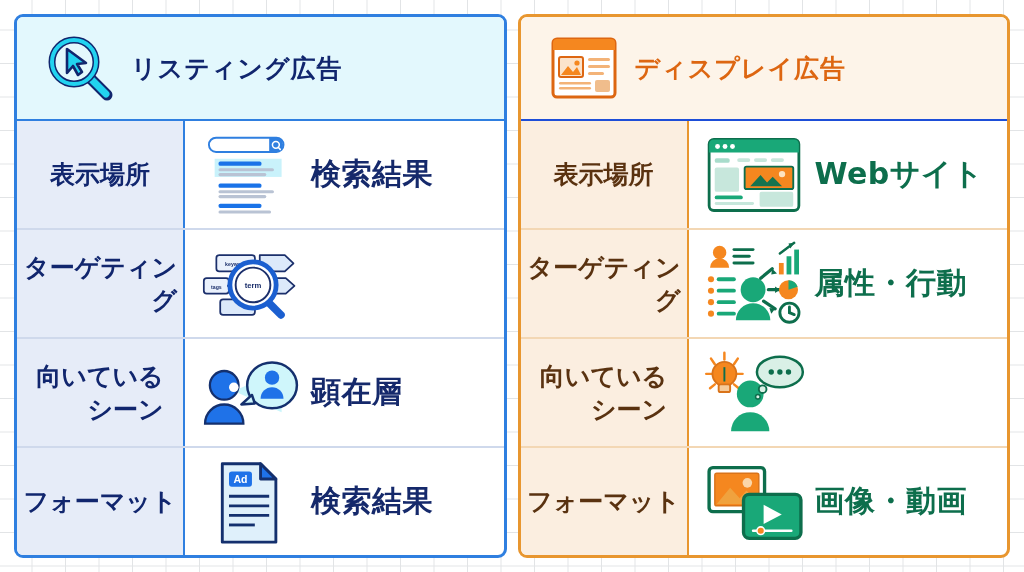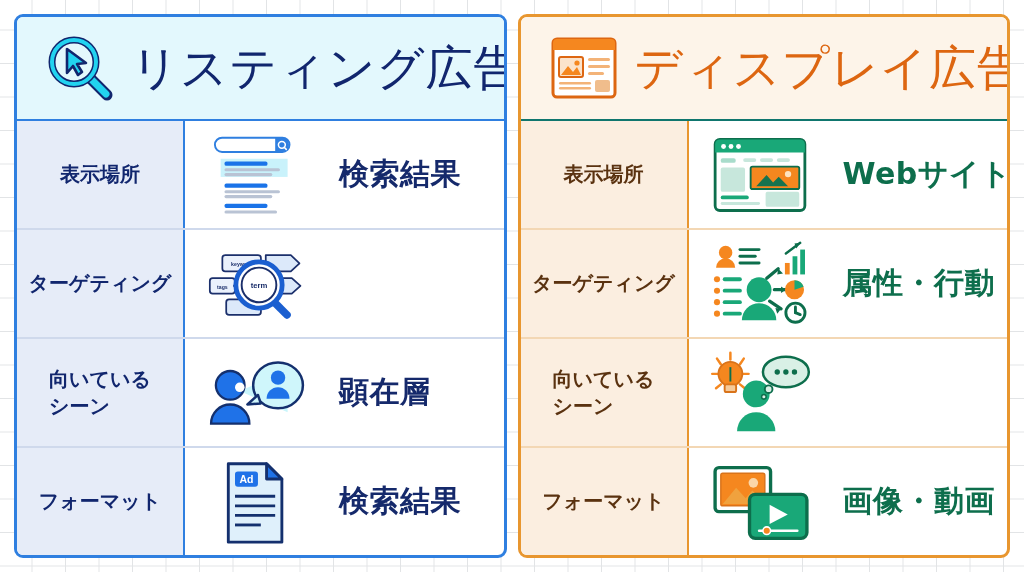--- a/index.html
+++ b/index.html
@@ -47,25 +47,25 @@
   .panel-header {
     height: 104px;
     display: flex;
     align-items: center;
     gap: 14px;
     padding-left: 26px;
     box-sizing: border-box;
     flex: 0 0 auto;
   }
   .panel-left .panel-header  { background: #e3f8fd; border-bottom: 2px solid #2f7fe0; }
-  .panel-right .panel-header { background: #fdf4e9; border-bottom: 2px solid #0f766e; }
+  .panel-right .panel-header { background: #fdf4e9; border-bottom: 2px solid #1d4ed8; }
 
   .panel-title {
-    font-size: 47px;
-    font-weight: normal;
+    font-size: 25px;
+    font-weight: bold;
     letter-spacing: 1px;
     white-space: nowrap;
   }
   .panel-left .panel-title  { color: #11266e; }
   .panel-right .panel-title { color: #dd6611; }
 
   .header-icon { flex: 0 0 auto; width: 74px; height: 74px; display:block; }
 
   
   .rows { flex: 1 1 auto; display: flex; flex-direction: column; }
@@ -76,44 +76,44 @@
     min-height: 0;
   }
   .panel-left .row + .row  { border-top: 2px solid #cfd9ec; }
   .panel-right .row + .row { border-top: 2px solid #f3d7b4; }
 
   .row-label {
     flex: 0 0 168px;
     display: flex;
     align-items: center;
     justify-content: center;
-    text-align: left;
-    font-size: 20px;
+    text-align: right;
+    font-size: 25px;
     font-weight: bold;
     line-height: 1.32;
     box-sizing: border-box;
     padding: 4px 6px;
   }
   .panel-left .row-label {
     background: #e6ecf8;
     color: #11266e;
     border-right: 2px solid #2f7fe0;
   }
   .panel-right .row-label {
     background: #fbeee0;
     color: #5a3210;
     border-right: 2px solid #e8962f;
   }
 
   .row-body {
     flex: 1 1 auto;
     display: flex;
     align-items: center;
-    gap: 26px;
-    padding-left: 20px;
+    gap: 4px;
+    padding-left: 14px;
     box-sizing: border-box;
     min-width: 0;
   }
   .row-icon {
     flex: 0 0 auto;
     width: 108px;
     height: 96px;
     display: flex;
     align-items: center;
   }

